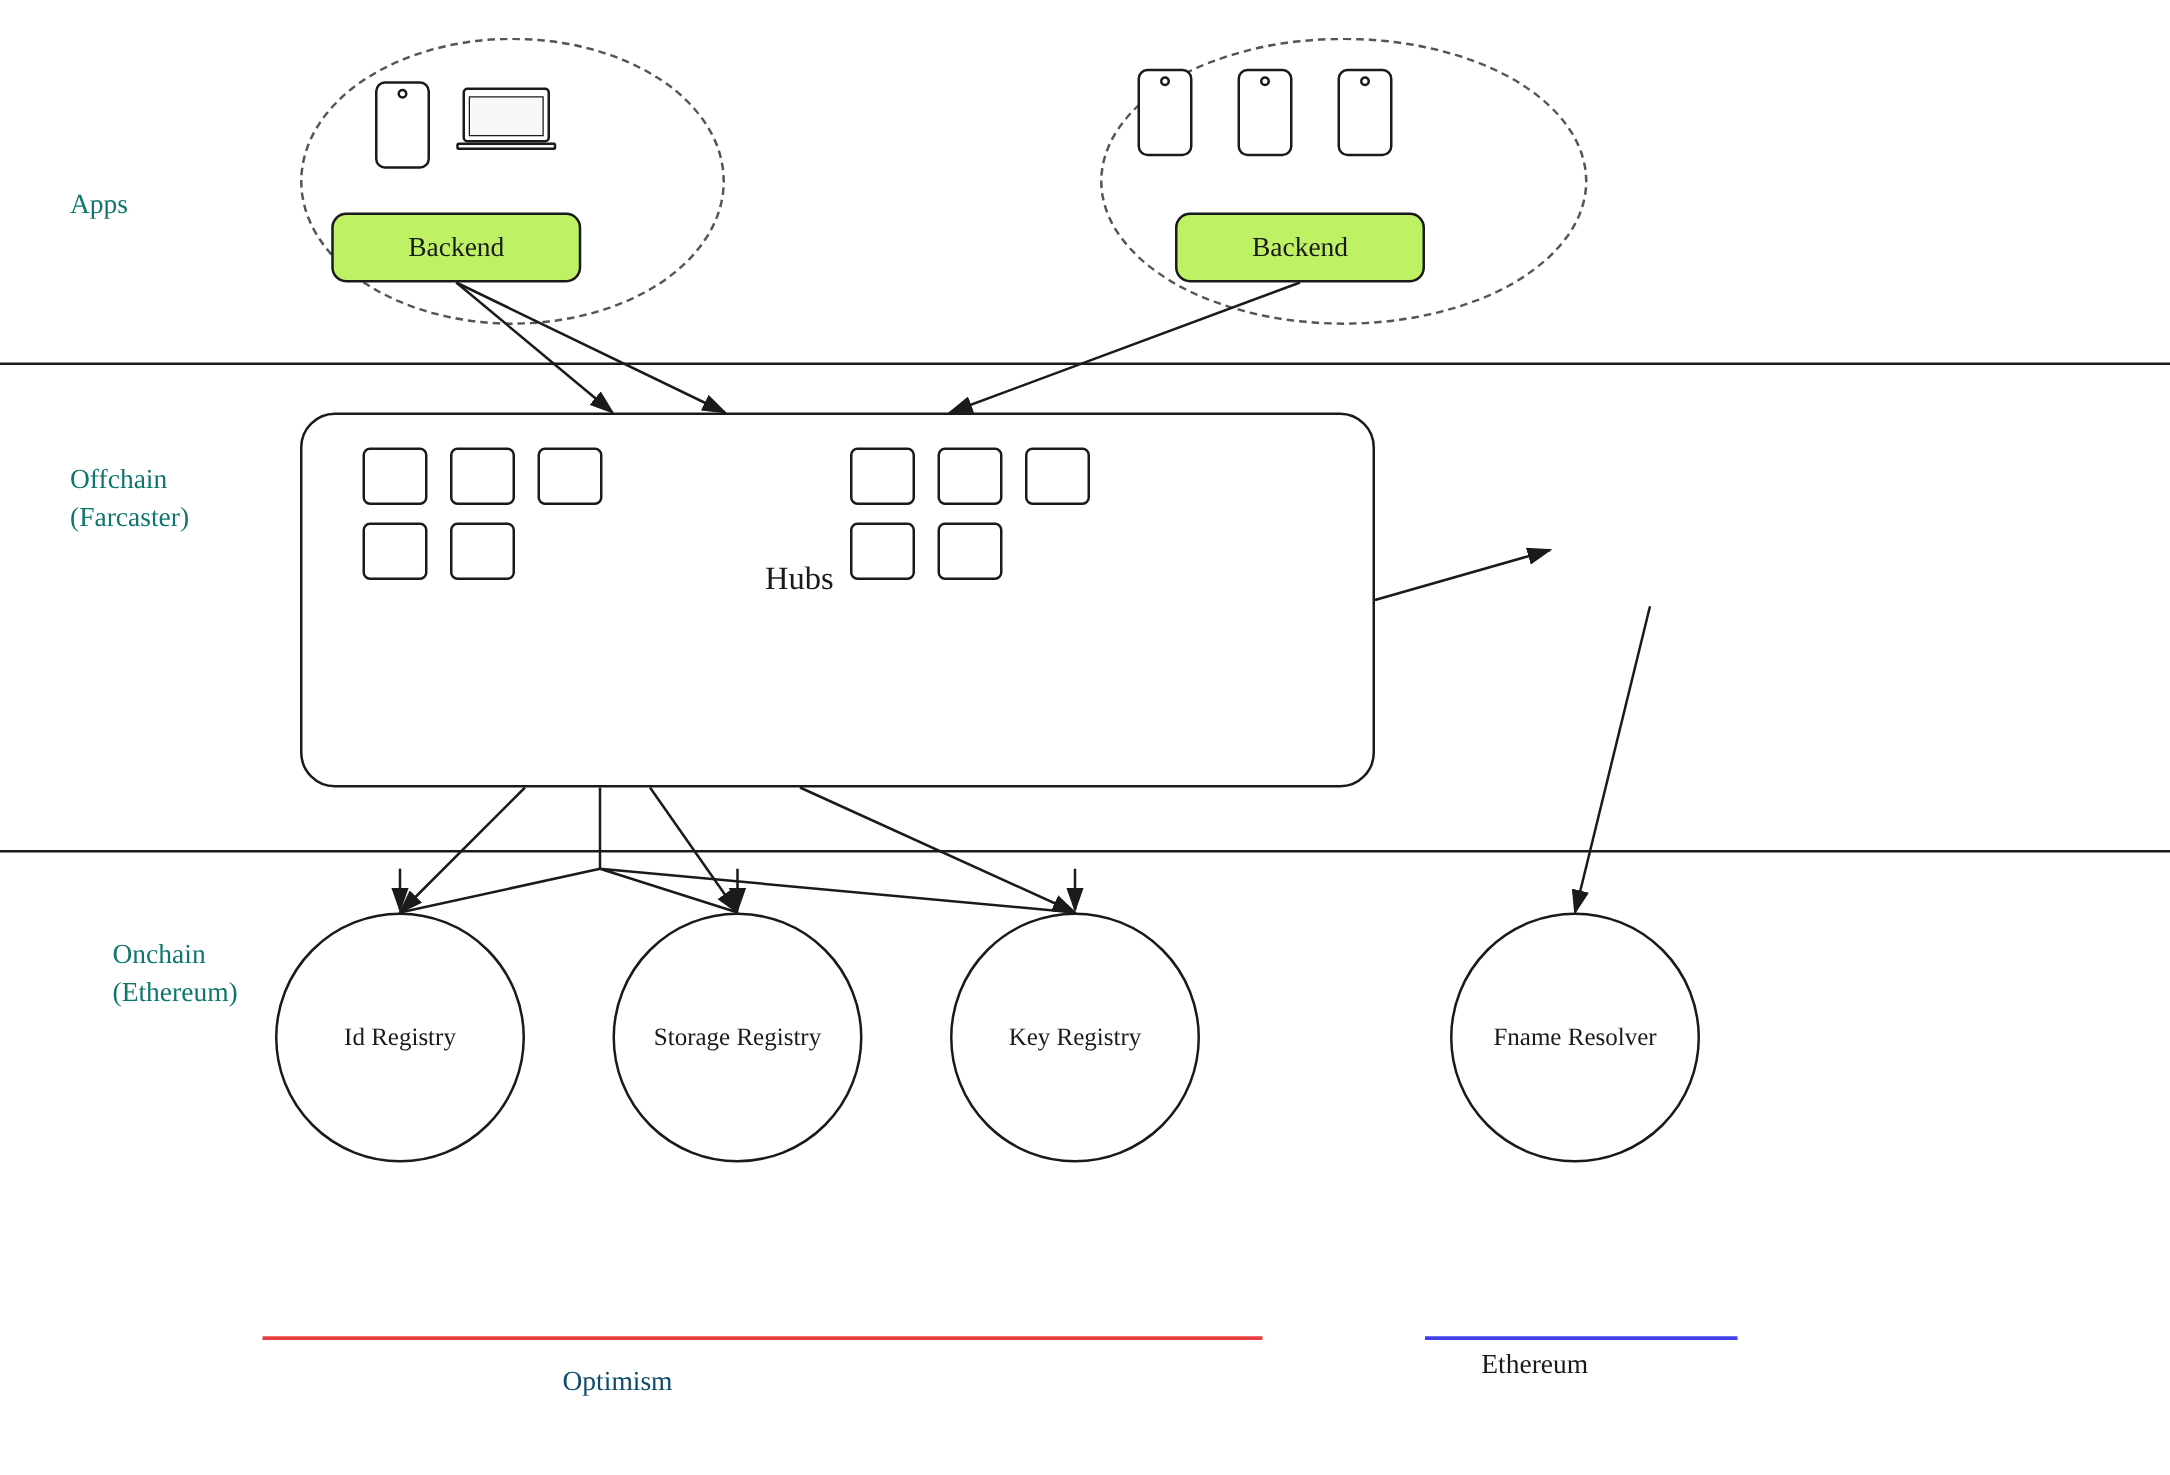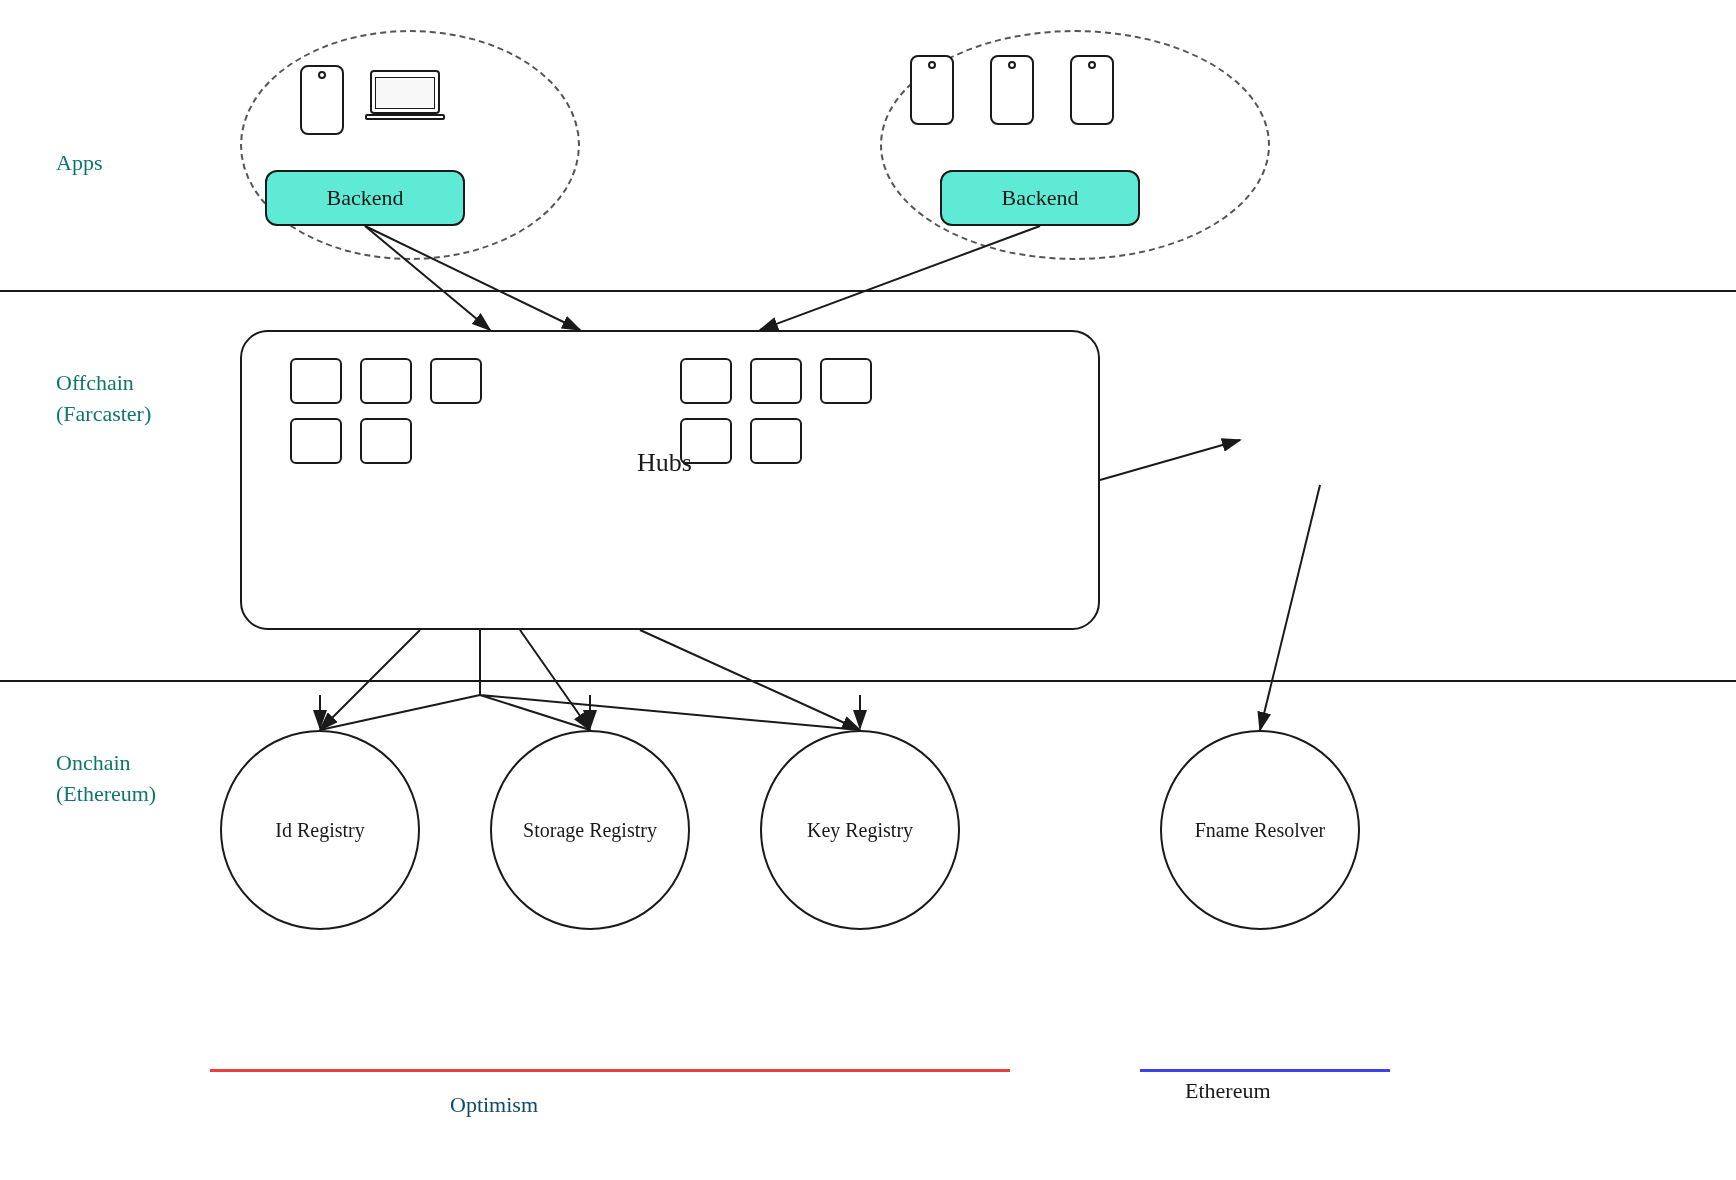--- a/index.html
+++ b/index.html
@@ -68,21 +68,21 @@
       width: 52px;
       height: 46px;
       background: transparent;
     }
 
     
     .rounded-box {
       position: absolute;
       border: 2px solid #1a1a1a;
       border-radius: 12px;
-      background: #5eead4;
+      background: #bef264;
       display: flex;
       align-items: center;
       justify-content: center;
     }
 
     .rounded-box-label {
       font-family: 'Comic Sans MS', cursive;
       font-size: 22px;
       color: #1a1a1a;
       text-align: center;
@@ -112,21 +112,21 @@
       top: 0;
       left: 0;
       width: 1736px;
       height: 1180px;
       pointer-events: none;
       overflow: visible;
     }
 
     .apps-label { top: 148px; }
     .offchain-label { top: 368px; }
-    .onchain-label { top: 748px; }
+    .onchain-label { top: 748px; margin-left: 34px; }
   </style>
 </head>
 <body>
 
 <div class="diagram-container">
 
   <div class="section-label apps-label">Apps</div>
   <div class="section-label offchain-label" style="top:368px;">Offchain<br>(Farcaster)</div>
   <div class="section-label onchain-label" style="top:748px;">Onchain<br>(Ethereum)</div>
 
@@ -162,21 +162,21 @@
     <div style="width:8px;height:8px;border:2px solid #1a1a1a;border-radius:50%;margin:4px auto;"></div>
   </div>
 
   <div class="rounded-box" style="left:940px; top:170px; width:200px; height:56px;">
     <span class="rounded-box-label">Backend</span>
   </div>
 
   <div class="hubs-box" style="left: 240px; top: 330px; width: 860px; height: 300px;">
   </div>
 
-  <div class="hubs-label" style="left: 637px; top: 448px;">Hubs</div>
+  <div class="hubs-label" style="left: 612px; top: 448px;">Hubs</div>
 
   <div class="small-sq" style="left:290px; top:358px;"></div>
   <div class="small-sq" style="left:360px; top:358px;"></div>
   <div class="small-sq" style="left:430px; top:358px;"></div>
   <div class="small-sq" style="left:290px; top:418px;"></div>
   <div class="small-sq" style="left:360px; top:418px;"></div>
 
   <div class="small-sq" style="left:680px; top:358px;"></div>
   <div class="small-sq" style="left:750px; top:358px;"></div>
   <div class="small-sq" style="left:820px; top:358px;"></div>

